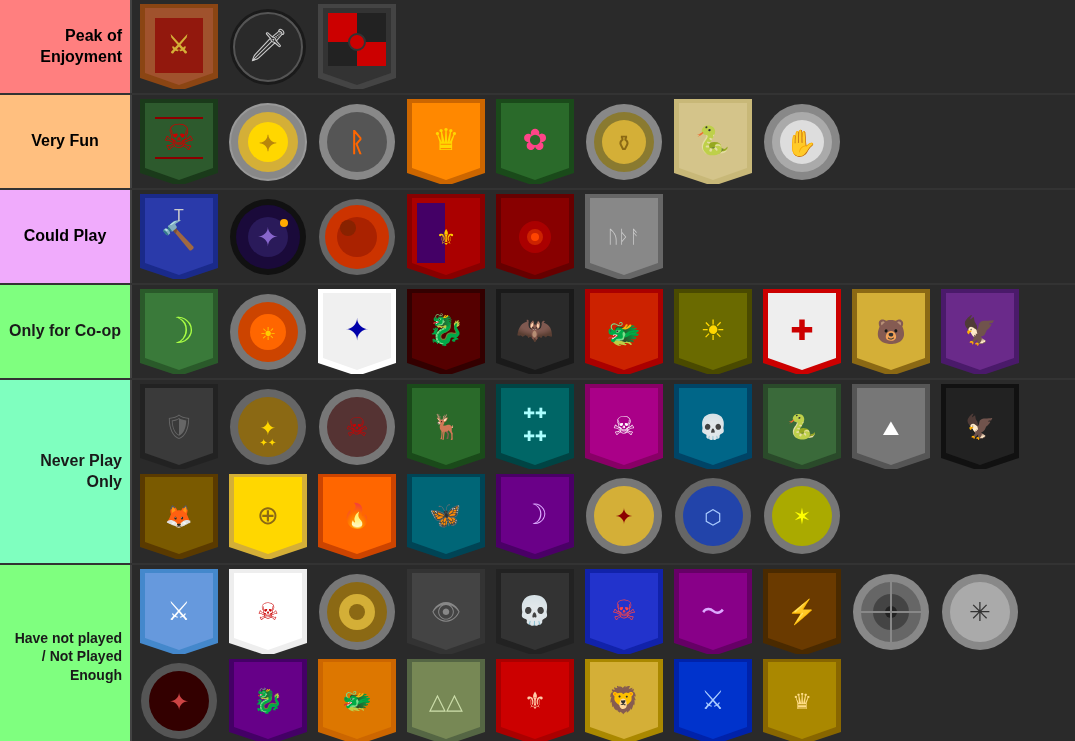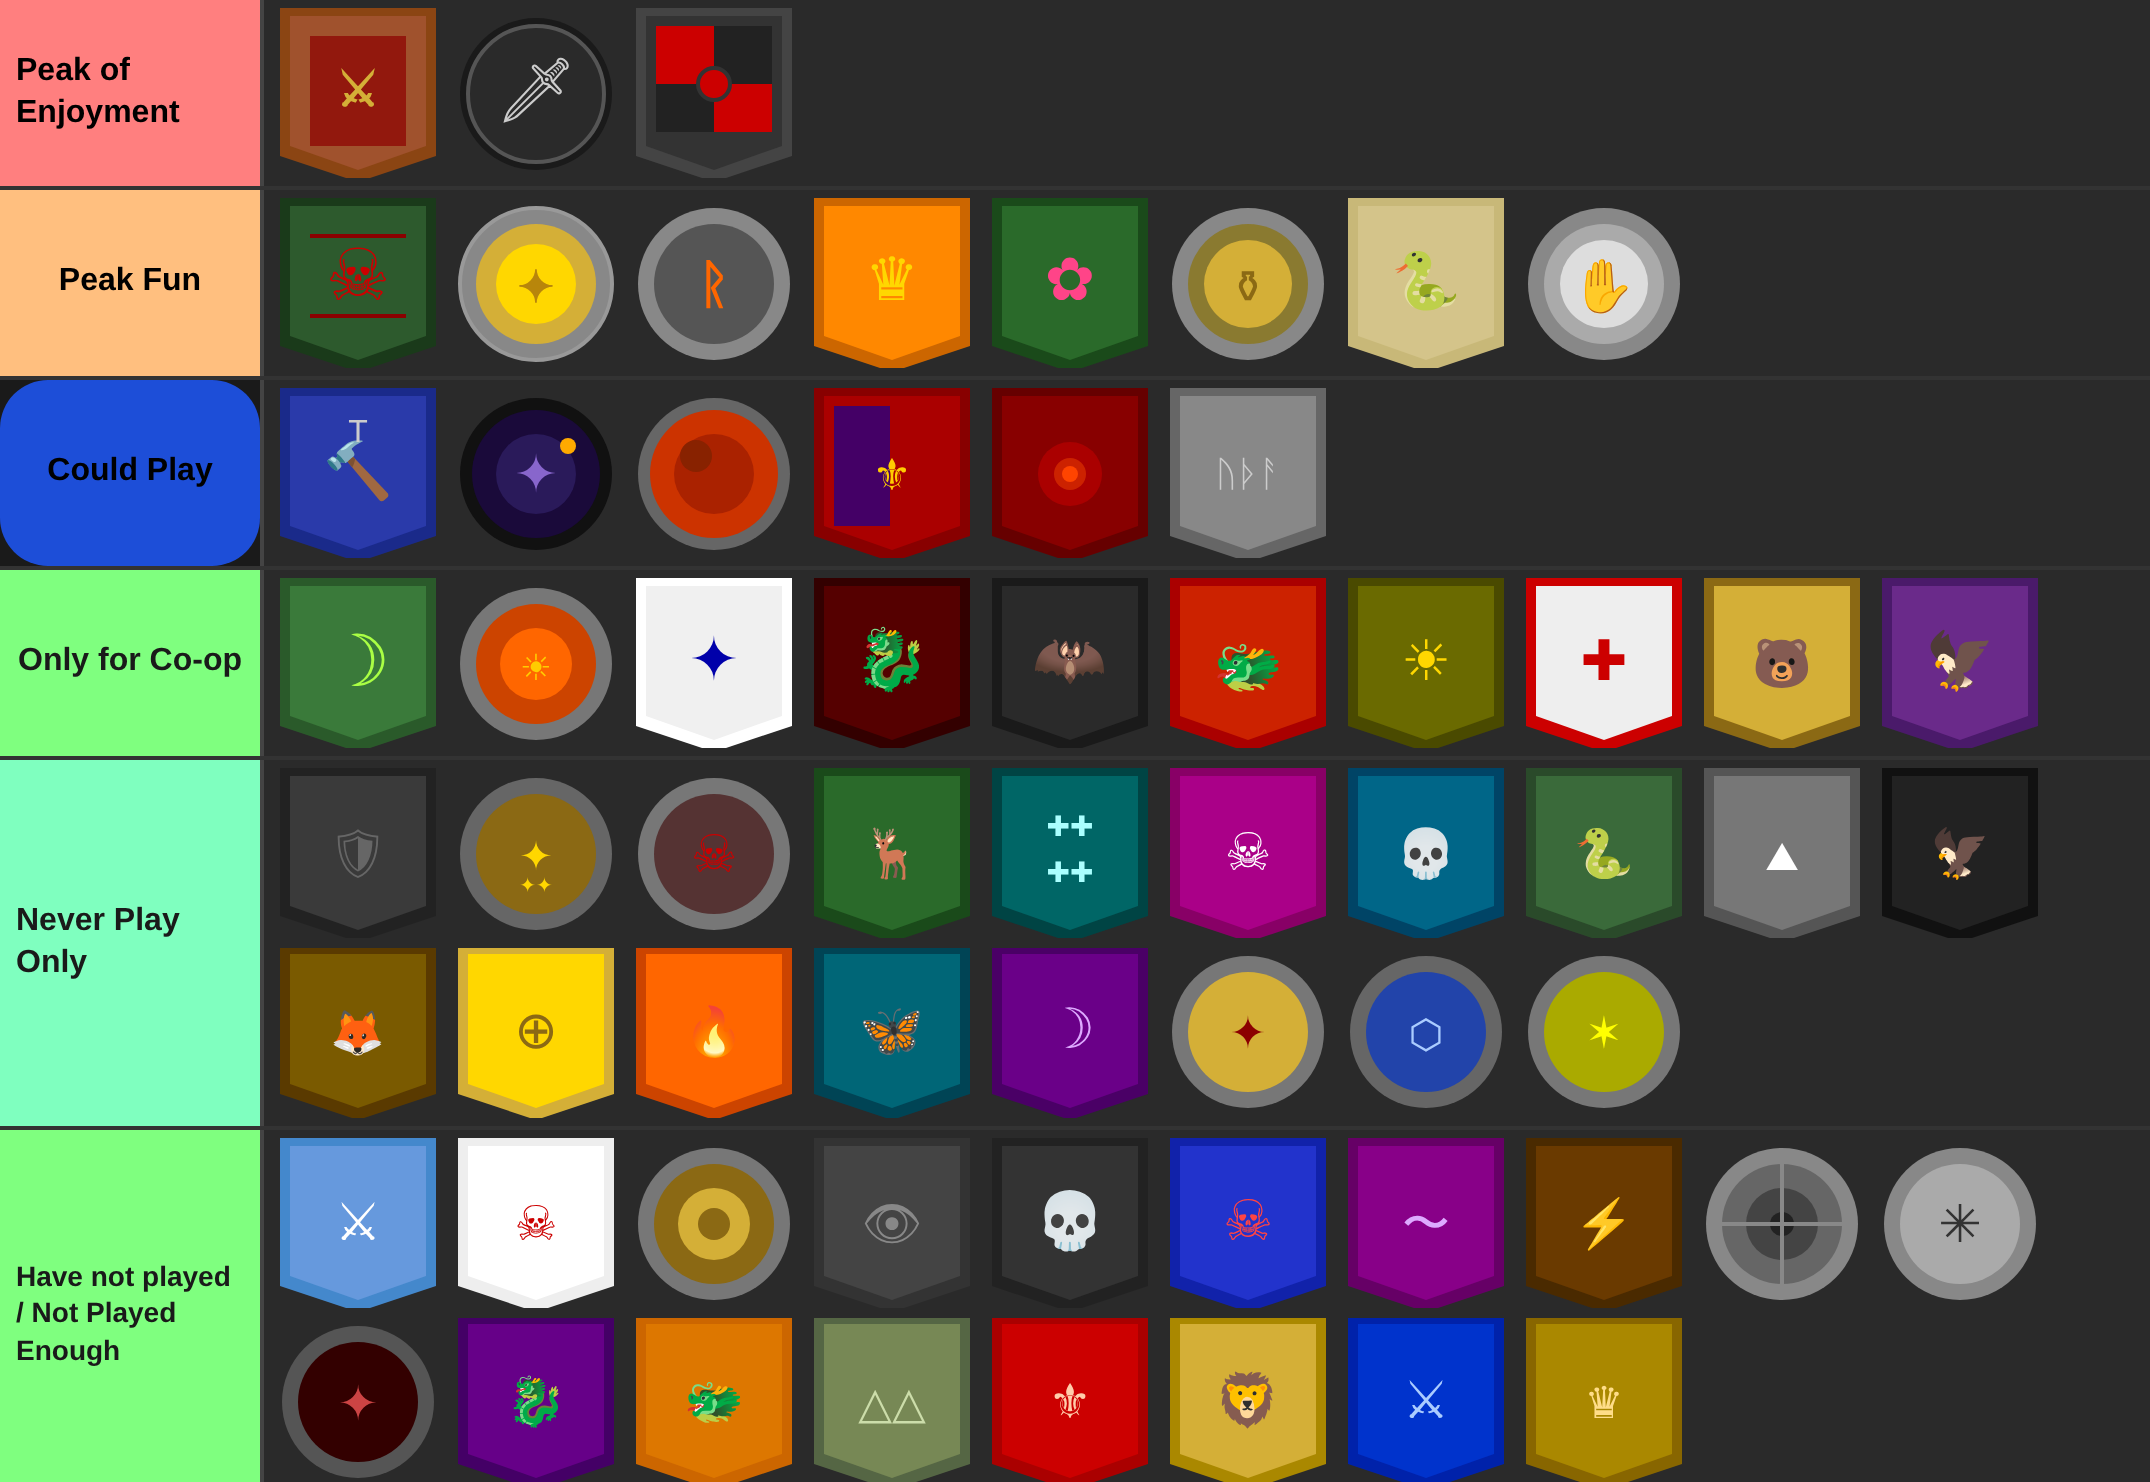--- a/index.html
+++ b/index.html
@@ -46,21 +46,21 @@
     }
     .tier-label {
       width: 130px;
       min-width: 130px;
       display: flex;
       align-items: center;
       justify-content: center;
       padding: 8px;
       font-weight: bold;
       font-size: 16px;
-      text-align: left;
+      text-align: right;
       line-height: 1.3;
     }
     .tier-items {
       flex: 1;
       display: flex;
       flex-wrap: wrap;
       align-items: center;
       background: #2a2a2a;
       padding: 4px;
       gap: 4px;
@@ -70,21 +70,21 @@
       width: 85px;
       height: 85px;
       display: flex;
       align-items: center;
       justify-content: center;
       overflow: hidden;
     }
     
     .row-peak { background: #ff7f7f; }
     .row-very-fun { background: #ffbf7f; }
-    .row-could-play { background: #1d4ed8; border-radius: 24px; }
+    .row-could-play { background: #f0abfc; }
     .row-only-coop { background: #7fff7f; }
     .row-never { background: #7fffbf; }
     .row-not-played { background: #7fff7f; }
 
     .tier-items-double {
       flex-wrap: wrap;
       max-height: 185px;
     }
   </style>
 </head>
@@ -122,21 +122,21 @@
           <rect x="39" y="10" width="29" height="29" fill="#222"></rect>
           <rect x="10" y="39" width="29" height="24" fill="#222"></rect>
           <rect x="39" y="39" width="29" height="24" fill="#cc0000"></rect>
           <circle cx="39" cy="39" r="8" fill="#cc0000" stroke="#333" stroke-width="2"></circle>
         </svg>
       </div>
     </div>
   </div>
 
   <div class="tier-row">
-    <div class="tier-label row-very-fun">Peak Fun</div>
+    <div class="tier-label row-very-fun">Very Fun</div>
     <div class="tier-items">
 
       <div class="item-slot">
         <svg viewBox="0 0 78 88" width="78" height="88">
           <polygon points="0,0 78,0 78,75 39,88 0,75" fill="#1a3a1a"></polygon>
           <polygon points="5,5 73,5 73,70 39,82 5,70" fill="#2d5a2d"></polygon>
           <text x="39" y="52" text-anchor="middle" fill="#cc0000" font-size="36">☠</text>
           <path d="M15,20 L63,20 M15,60 L63,60" stroke="#8B0000" stroke-width="2"></path>
         </svg>
       </div>

